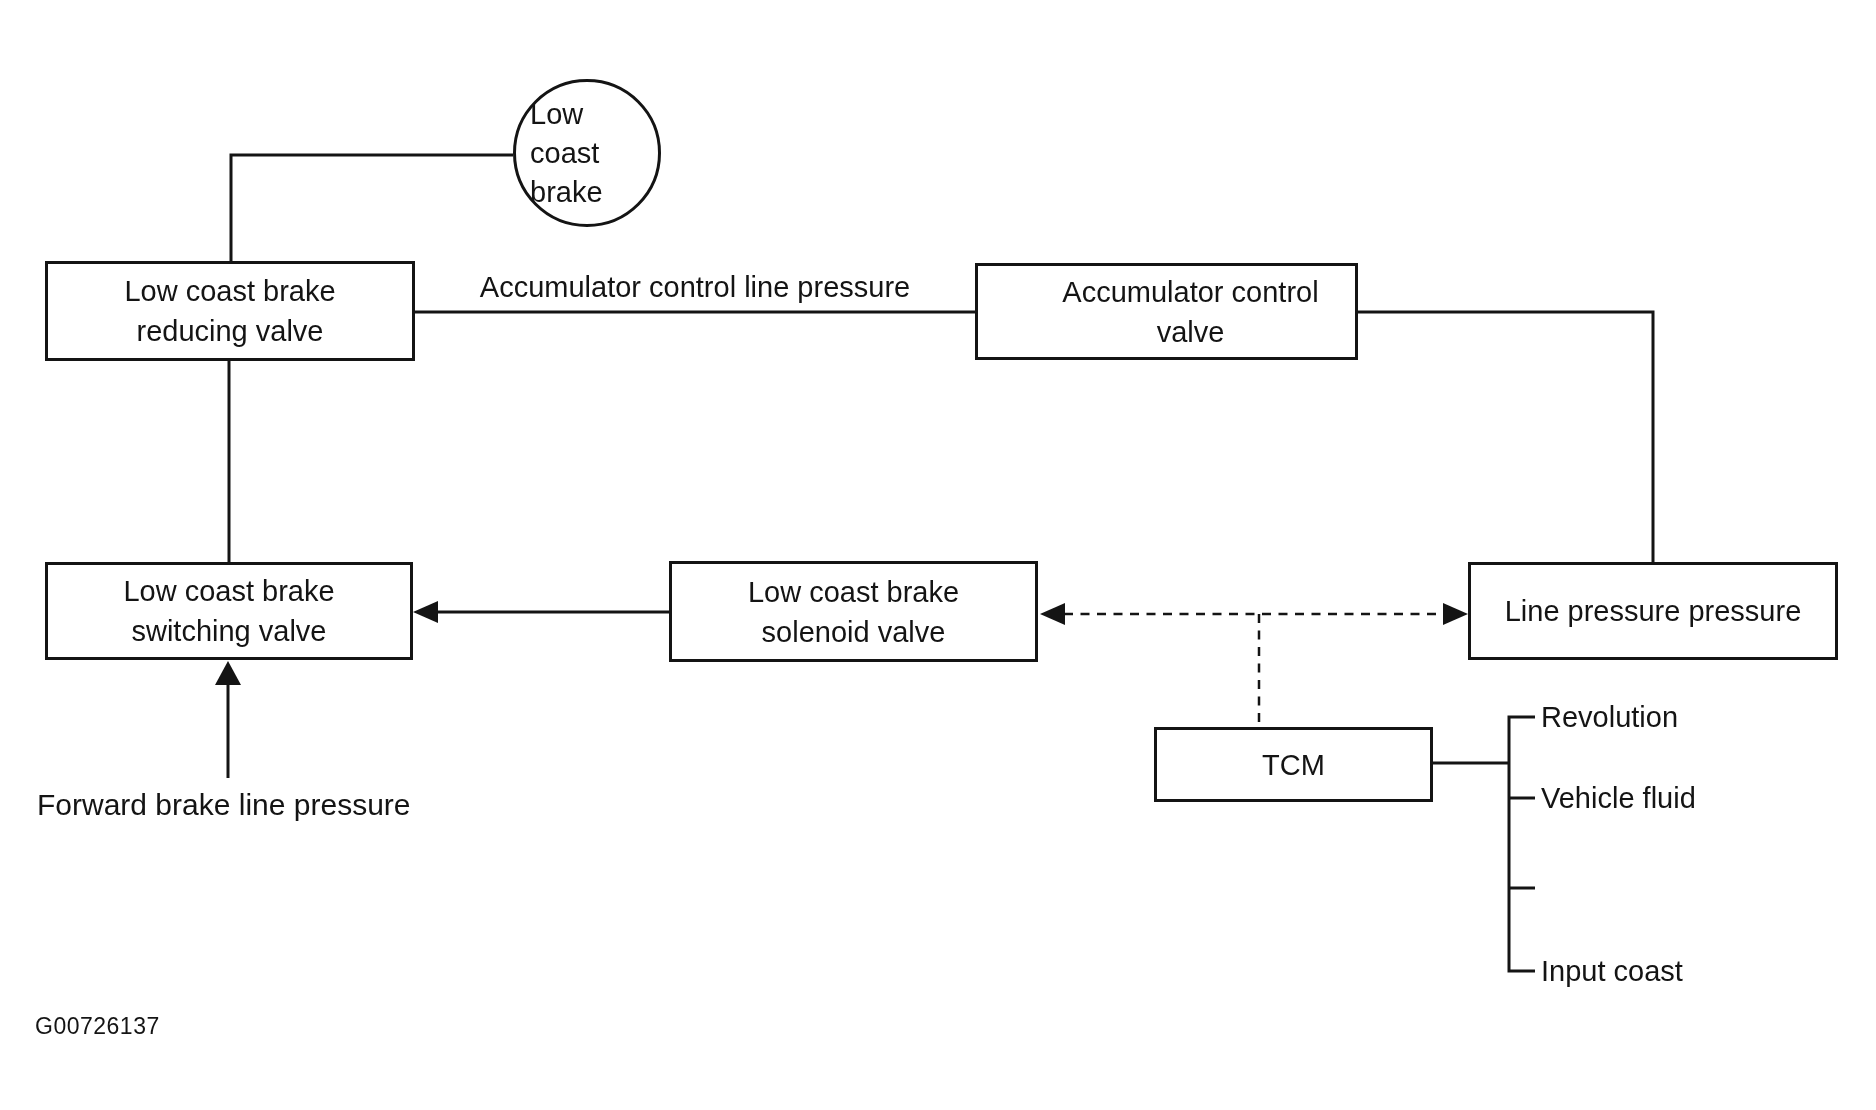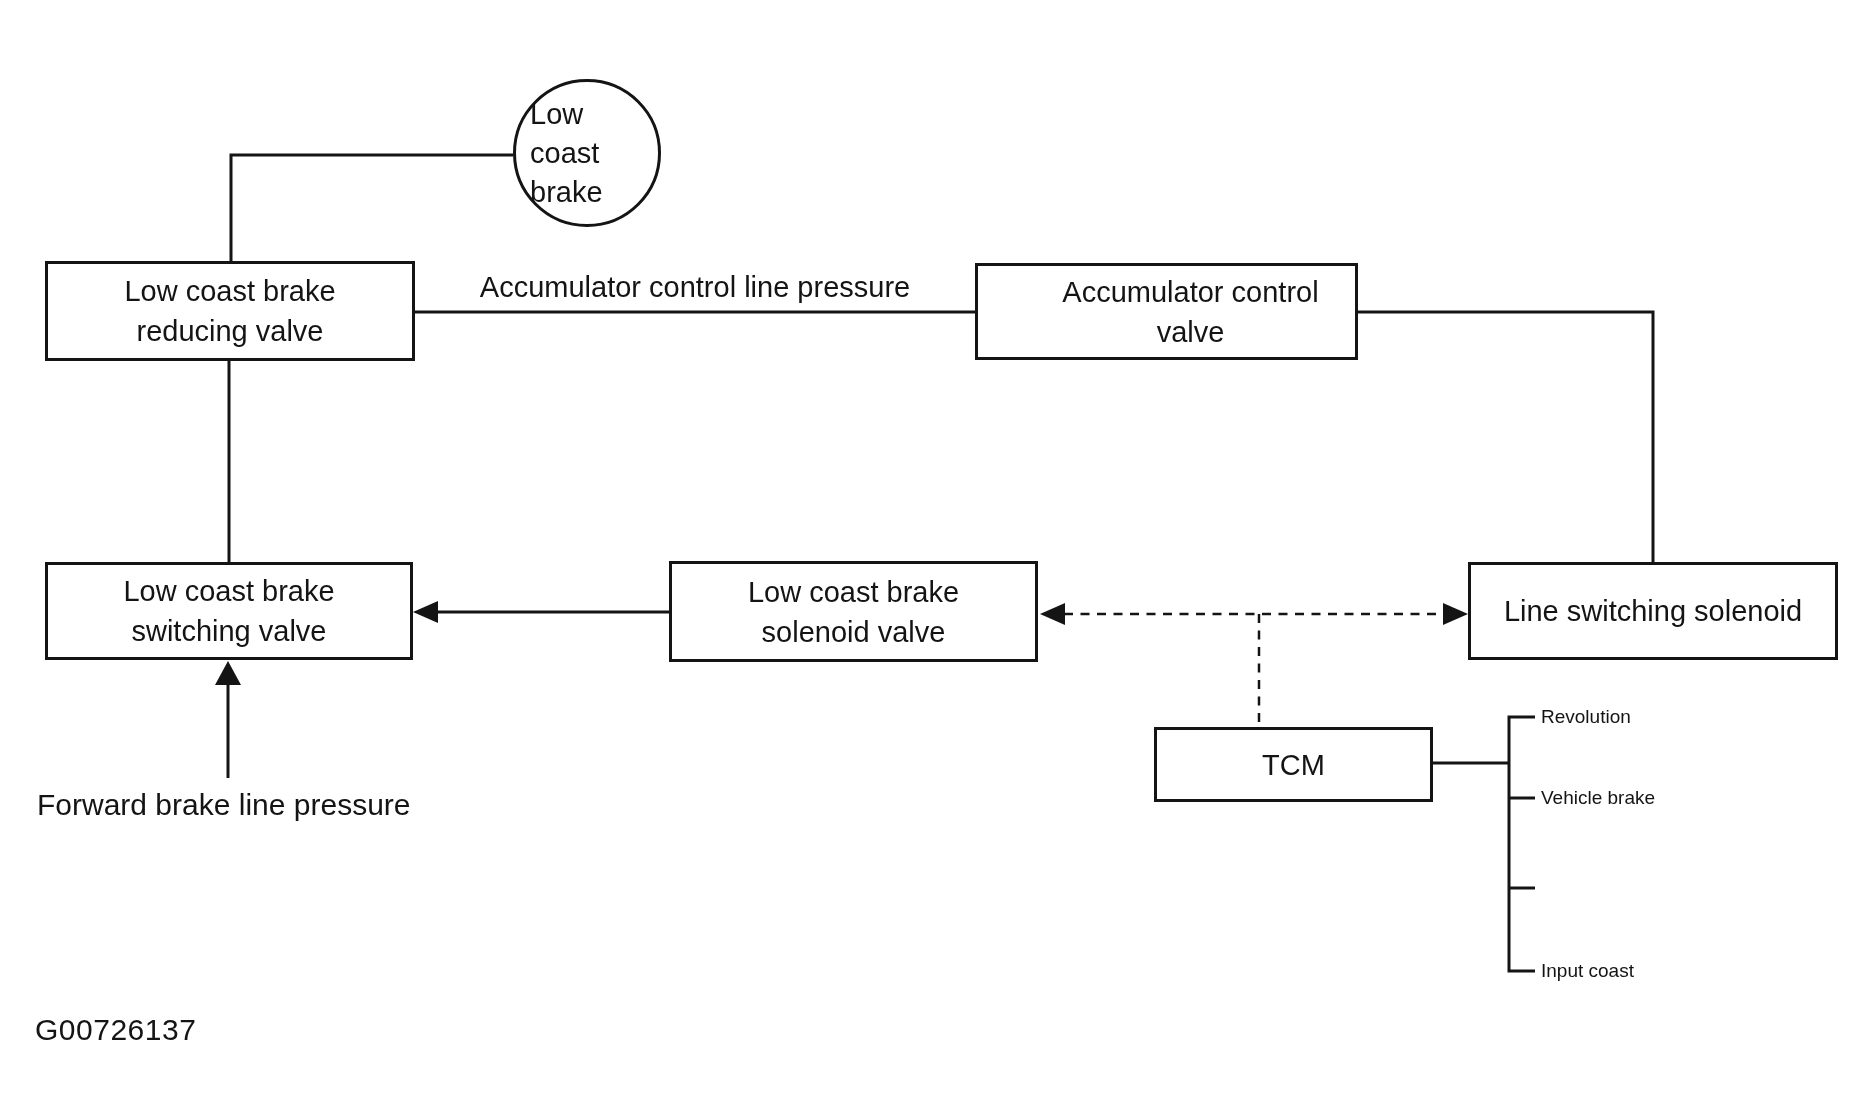--- a/index.html
+++ b/index.html
@@ -43,29 +43,29 @@
   }
   .flow-label {
     position: absolute;
     font-size: 29px;
     line-height: 32px;
     white-space: nowrap;
   }
   .tcm-input {
     position: absolute;
     left: 1541px;
-    font-size: 19px;
+    font-size: 29px;
     line-height: 36px;
     white-space: nowrap;
   }
   .fig-id {
     position: absolute;
     left: 35px;
     top: 1013px;
-    font-size: 30px;
+    font-size: 23px;
     letter-spacing: 0.5px;
   }
   
   #n-low-coast-brake   { left: 513px; top: 79px;  width: 148px; height: 148px; }
   #n-reducing-valve    { left: 45px;  top: 261px; width: 370px; height: 100px; }
   #n-acc-control-valve { left: 975px; top: 263px; width: 383px; height: 97px; padding-left: 48px;  }
   #n-switching-valve   { left: 45px;  top: 562px; width: 368px; height: 98px;  }
   #n-solenoid-valve    { left: 669px; top: 561px; width: 369px; height: 101px; }
   #n-line-pressure-sol { left: 1468px;top: 562px; width: 370px; height: 98px;  }
   #n-tcm               { left: 1118px;top: 727px; width: 279px; height: 75px; margin-left: 36px;  }
@@ -133,30 +133,30 @@
     <span>Low coast brake
 switching valve</span>
   </div>
 
   <div class="node" id="n-solenoid-valve">
     <span>Low coast brake
 solenoid valve</span>
   </div>
 
   <div class="node" id="n-line-pressure-sol">
-    <span>Line switching solenoid</span>
+    <span>Line pressure pressure</span>
   </div>
 
   <div class="node" id="n-tcm">
     <span>TCM</span>
   </div>
 
   <div class="flow-label" id="lbl-acc-line-pressure">Accumulator control line pressure</div>
 
   <div class="flow-label" id="lbl-forward-brake">Forward brake line pressure</div>
 
   <div class="tcm-input" id="inp-0">Revolution</div>
-  <div class="tcm-input" id="inp-1">Vehicle brake</div>
+  <div class="tcm-input" id="inp-1">Vehicle fluid</div>
   <div class="tcm-input" id="inp-3">Input coast</div>
 
   <div class="fig-id">G00726137</div>
 
 </div>
 
 </body></html>

